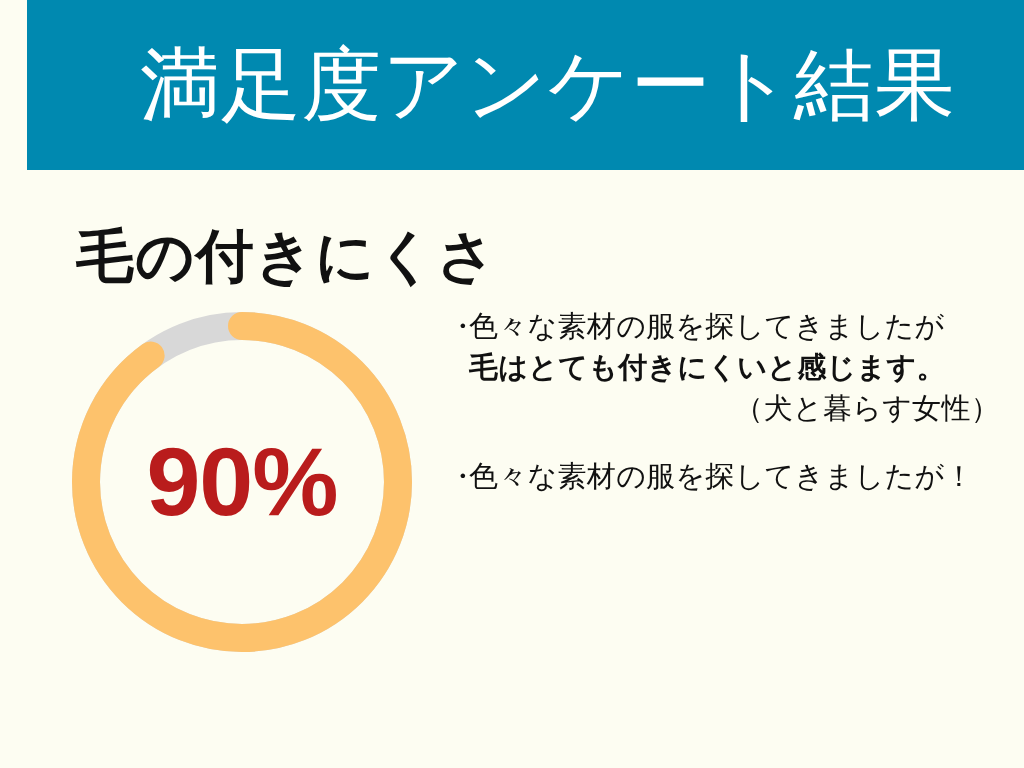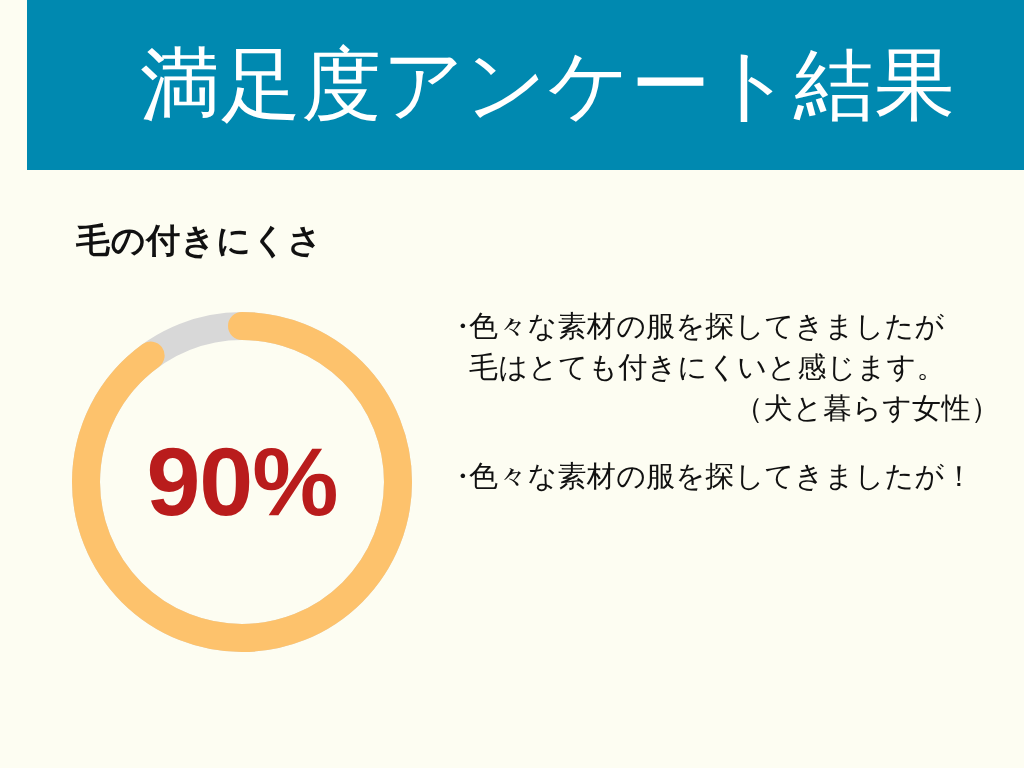--- a/index.html
+++ b/index.html
@@ -48,21 +48,21 @@
     top: 170px;
     width: 1024px;
     height: 598px;
     background: #fdfdf2;
   }
 
   .section-title {
     position: absolute;
     left: 76px;
     top: 48px;
-    font-size: 34px;
+    font-size: 58px;
     font-weight: bold;
     color: #111111;
     letter-spacing: 0.02em;
     white-space: nowrap;
   }
 
   
   .gauge-wrap {
     position: absolute;
     left: 72px;
@@ -109,20 +109,21 @@
 
   .t-line {
     display: block;
     white-space: nowrap;
   }
   .t-line.first {
     text-indent: 0;
   }
   .t-line.cont {
     padding-left: 21px;
+    font-weight: bold;
   }
   .t-line.attrib {
     text-align: right;
     padding-right: 8px;
   }
   .bullet {
     display: inline-block;
     width: 21px;
   }
 </style>

